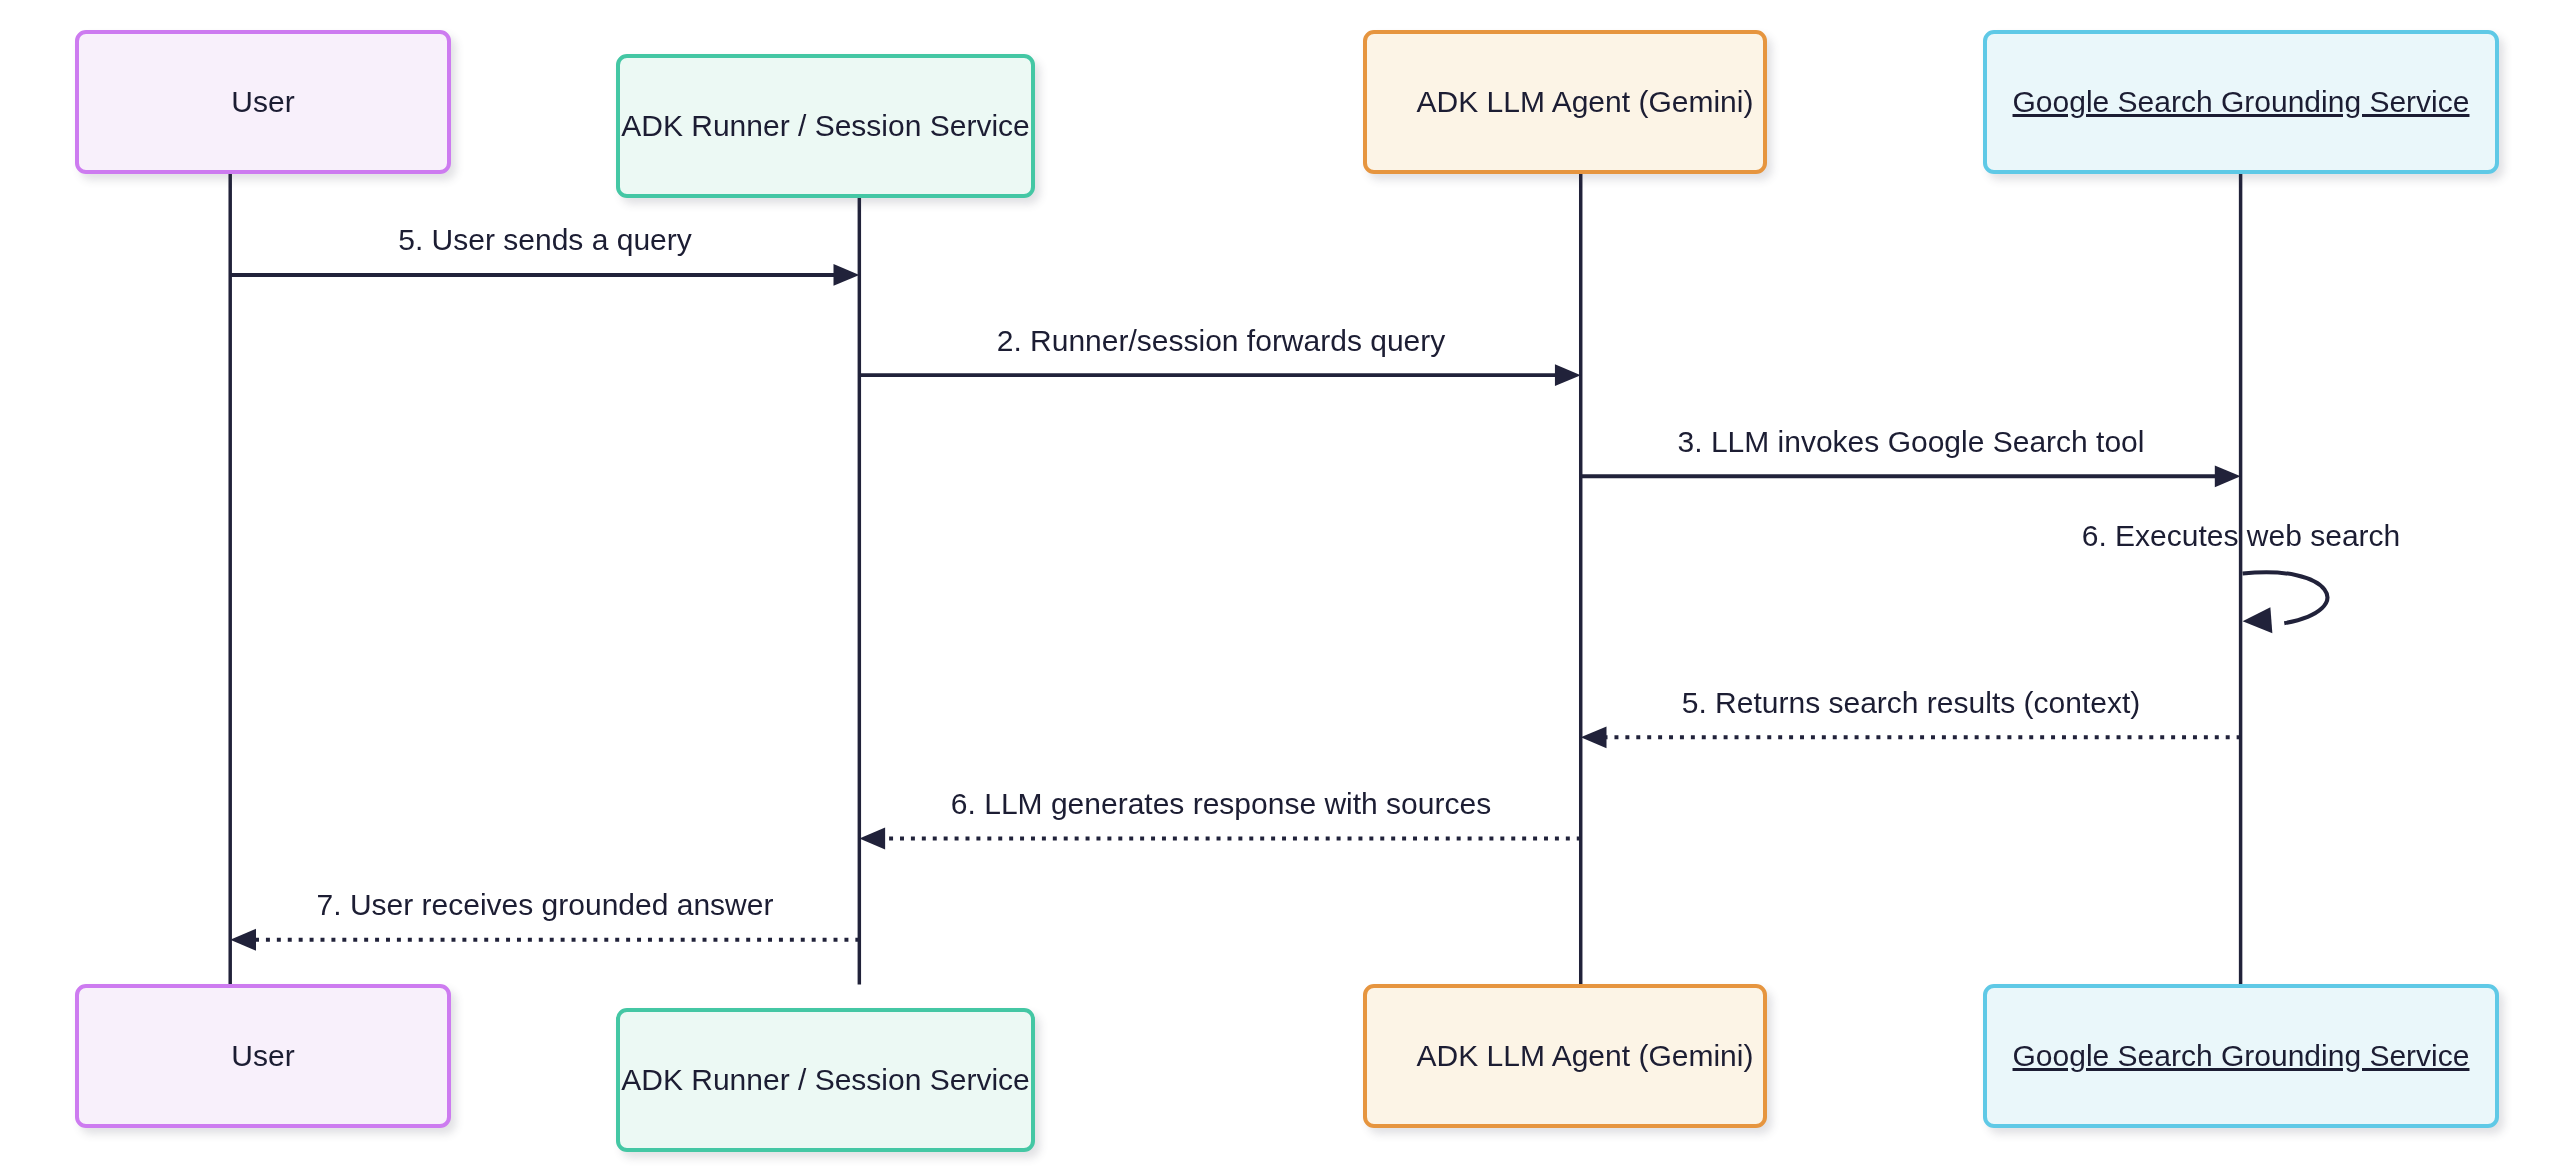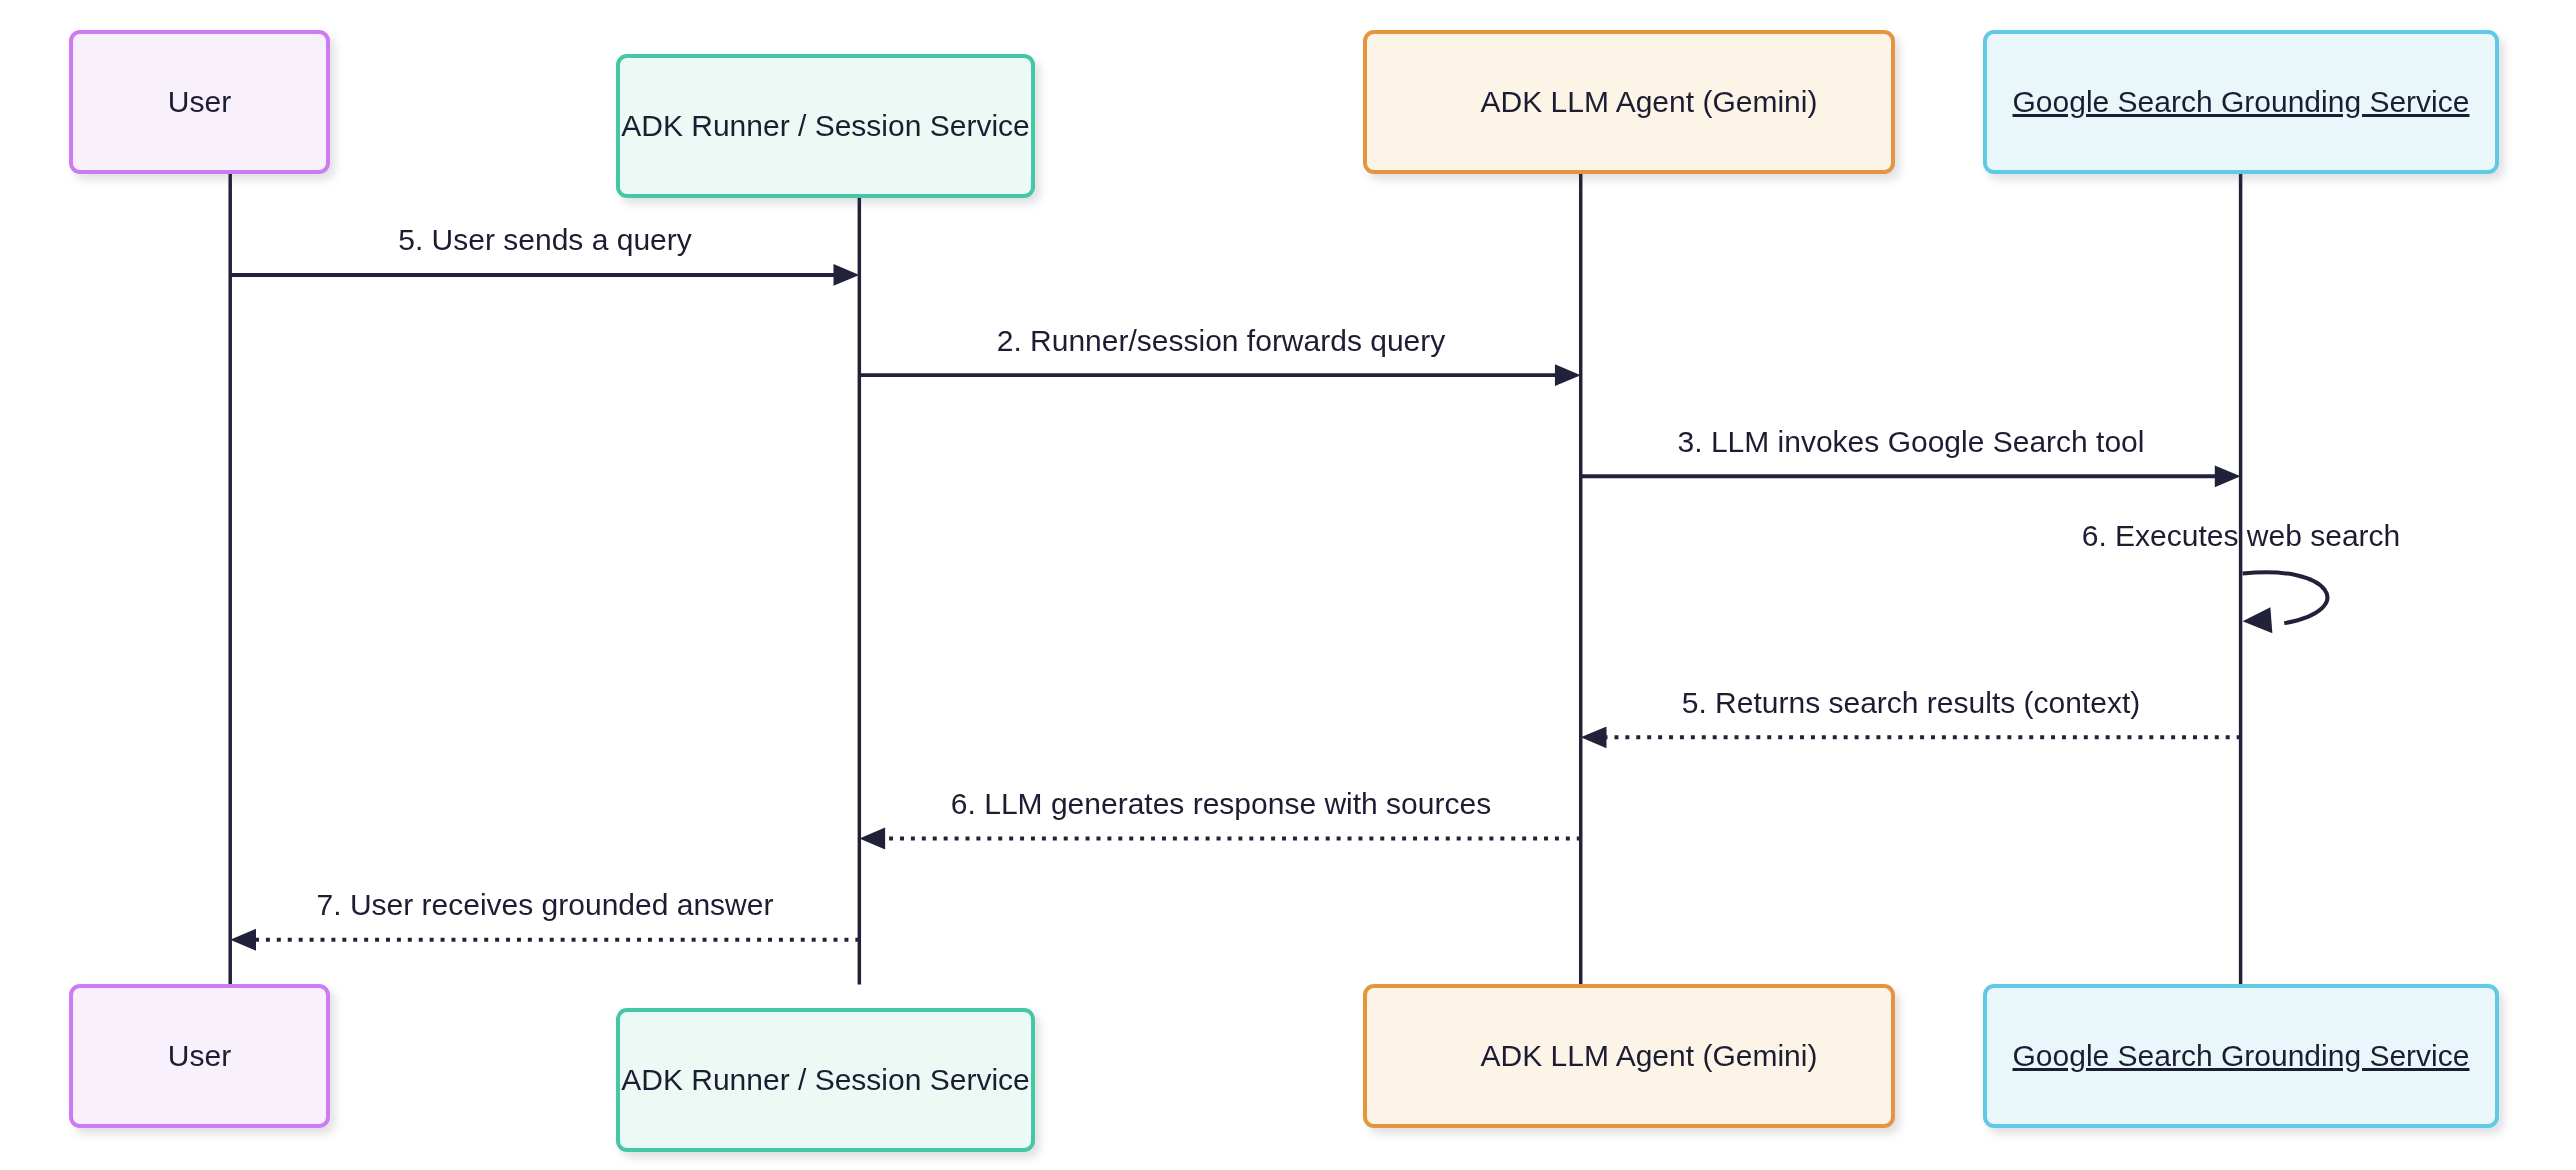--- a/index.html
+++ b/index.html
@@ -26,23 +26,23 @@
     align-items: center;
     justify-content: center;
     font-size: 30px;
     color: #1c1d33;
     box-shadow: 5px 6px 8px rgba(70, 70, 90, 0.16);
     white-space: nowrap;
   }
   .actor.top    { top: 30px; }
   .actor.bottom { top: 984px; }
 
-  .actor.user   { left: 69px;   width: 261px; }
+  .actor.user   { left: 75px;   width: 376px; }
   .actor.runner { left: 616px;  width: 419px; margin-top: 24px; }
-  .actor.llm    { left: 1363px; width: 532px; padding-left: 40px; }
+  .actor.llm    { left: 1363px; width: 404px; padding-left: 40px; }
   .actor.google { left: 1983px; width: 516px; text-decoration: underline; }
 
   .msg-label {
     position: absolute;
     transform: translateX(-50%);
     font-size: 30px;
     line-height: 38px;
     color: #1c1d33;
     white-space: nowrap;
     text-align: center;

